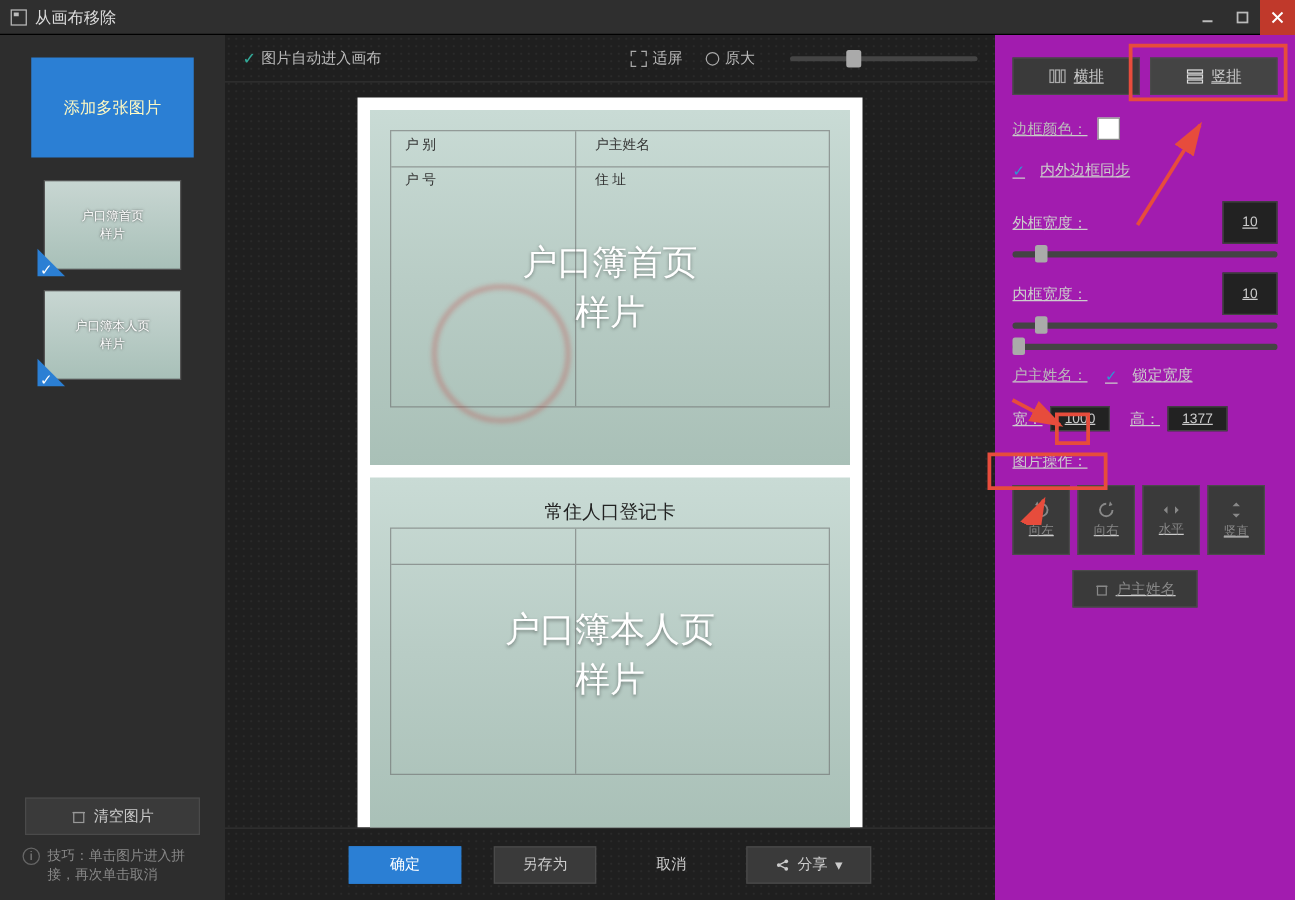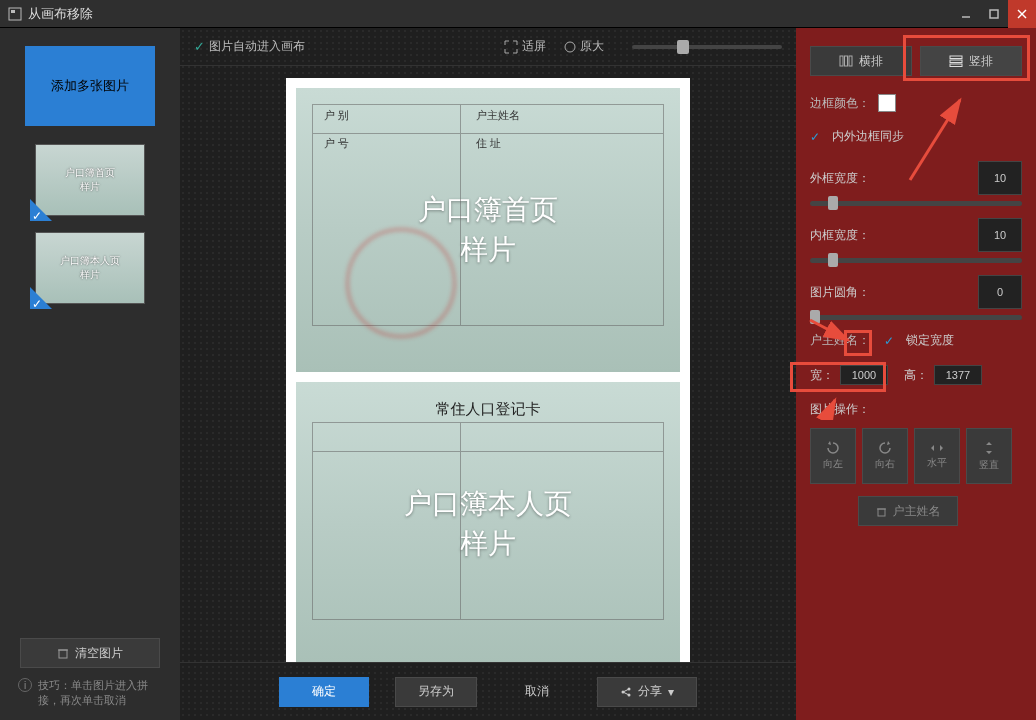--- a/index.html
+++ b/index.html
@@ -8,21 +8,21 @@
 .titlebar { height: 28px; background: #2f2f2f; display: flex; align-items: center; padding-left: 8px; border-bottom: 1px solid #000; }
 .titlebar-icon { width: 14px; height: 14px; margin-right: 6px; display: inline-flex; align-items: center; justify-content: center; }
 .titlebar-title { font-size: 13px; color: #ddd; }
 .win-controls { margin-left: auto; display: flex; }
 .win-btn { width: 28px; height: 28px; display: flex; align-items: center; justify-content: center; color: #bbb; }
 .win-close { background: #c0392b; color: #fff; }
 
 .body-area { display: flex; height: 692px; background: #222; }
 
 .left-panel { width: 180px; background: #2d2d2d; display: flex; flex-direction: column; align-items: center; padding-top: 18px; }
-.add-images-btn { width: 130px; height: 80px; background: #2b7fd4; color: #000000; display: flex; align-items: center; justify-content: center; font-size: 13px; margin-bottom: 18px; cursor: pointer; }
+.add-images-btn { width: 130px; height: 80px; background: #2b7fd4; color: #fef9c3; display: flex; align-items: center; justify-content: center; font-size: 13px; margin-bottom: 18px; cursor: pointer; }
 .thumb { width: 110px; height: 72px; background: #888; margin-bottom: 16px; position: relative; border: 1px solid #555; }
 .thumb-check { position: absolute; left: -6px; bottom: -6px; width: 0; height: 0; border-left: 22px solid #2b7fd4; border-top: 22px solid transparent; border-bottom: 0; transform: rotate(0); }
 .thumb-check::after { content: "✓"; position: absolute; left: -20px; bottom: -2px; color: #fff; font-size: 12px; }
 .thumb-inner { width: 100%; height: 100%; background: linear-gradient(#c8d6d2,#a8c0b8); display:flex; flex-direction:column; align-items:center; justify-content:center; color:#fff; font-size:10px; }
 .thumb-inner .line1{font-size:10px; text-shadow:0 0 2px #333;}
 .left-bottom { margin-top: auto; width: 100%; padding: 12px; }
 .clear-btn { width: 140px; height: 30px; background: #3a3a3a; border:1px solid #4a4a4a; display:flex; align-items:center; justify-content:center; gap:6px; margin: 0 auto 10px; }
 .tip-row { display:flex; gap:6px; padding: 0 6px; color:#888; font-size:11px; line-height:15px;}
 .tip-icon { width:14px; height:14px; border:1px solid #666; border-radius:50%; display:flex;align-items:center;justify-content:center;font-size:10px;color:#888; flex-shrink:0;}
 
@@ -42,21 +42,21 @@
 .doc-table::after{content:"";position:absolute;top:0;bottom:0;left:42%;border-left:1px solid #666;}
 .seal { position:absolute; width:110px; height:110px; border:3px solid rgba(200,30,30,0.35); border-radius:50%; top:140px; left:50px; filter:blur(2px);}
 .doc-title { position:absolute; top:18px; left:0; right:0; text-align:center; color:#222; font-size:15px; font-family:"SimSun",serif;}
 .doc-field { position:absolute; font-size:11px; color:#333; font-family:"SimSun",serif; }
 
 .center-footer { height: 58px; display:flex; align-items:center; justify-content:center; gap:26px; border-top:1px solid #333;}
 .foot-btn { height:30px; padding: 0 22px; background:#3a3a3a; border:1px solid #4a4a4a; display:flex;align-items:center; color:#ccc;text-align:center;}
 .foot-btn.primary { background:#2b7fd4; color:#fff; border-color:#2b7fd4; padding:0 32px;}
 .share-btn{display:flex; align-items:center; gap:6px;}
 
-.right-panel { width: 240px; background:#7f1d1d; padding: 18px 14px; position:relative;}
+.right-panel { width: 240px; background:#a21caf; padding: 18px 14px; position:relative;text-decoration:underline;}
 .layout-tabs { display:flex; gap:8px; margin-bottom:18px;}
 .layout-tab { flex:1; height:30px; background:#3a3a3a; border:1px solid #4a4a4a; display:flex;align-items:center;justify-content:center; gap:6px; color:#ccc;}
 .layout-tab.active{ background:#444;}
 .prop-row { display:flex; align-items:center; margin-bottom:16px; gap:8px;}
 .prop-label { font-size:12px; color:#bbb;}
 .color-swatch { width:18px; height:18px; background:#fff; border:1px solid #888;}
 .check-mark::before{content:"✓"; color:#2b9bd4; margin-right:4px;}
 .slider-group { margin-bottom:12px;}
 .slider-head { display:flex; justify-content:space-between; align-items:center; margin-bottom:6px;}
 .slider-head input { width:44px; height:34px; background:#222; border:1px solid #444; color:#ccc; text-align:center; font-size:11px;}
@@ -260,24 +260,20 @@
       <div class="slider-head">
         <span>内框宽度：</span>
         <input value="10" style="">
       </div>
       <div class="slider-track">
           <div class="slider-thumb" style="left:18px;"></div>
         </div>
     </div>
 
     <div class="slider-group">
-      <div class="slider-head">
-        <span>图片圆角：</span>
-        <input value="0" style="">
-      </div>
       <div class="slider-track">
           <div class="slider-thumb" style="left:0;"></div>
         </div>
     </div>
 
     <div class="prop-row">
       <span class="prop-label">户主姓名：</span>
       <span style="margin-left:6px;" class="check-mark"></span>
       <span>锁定宽度</span>
     </div>

